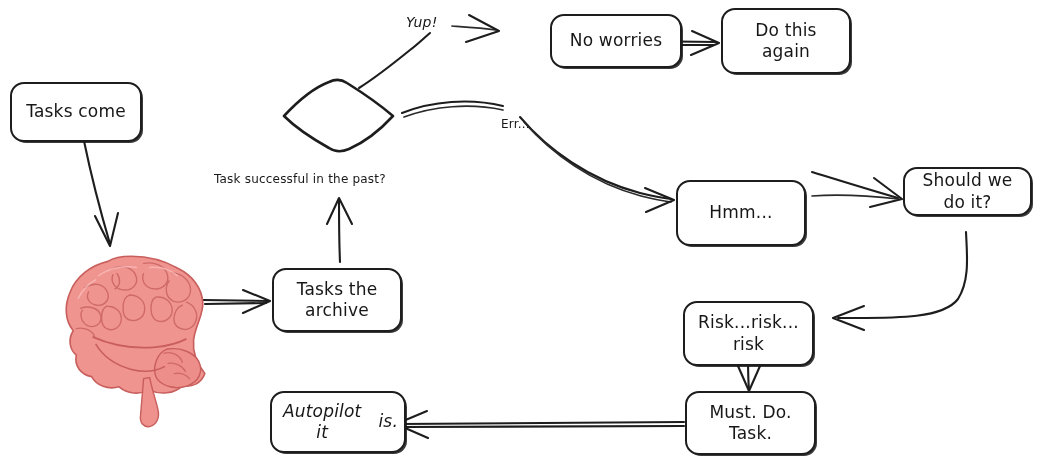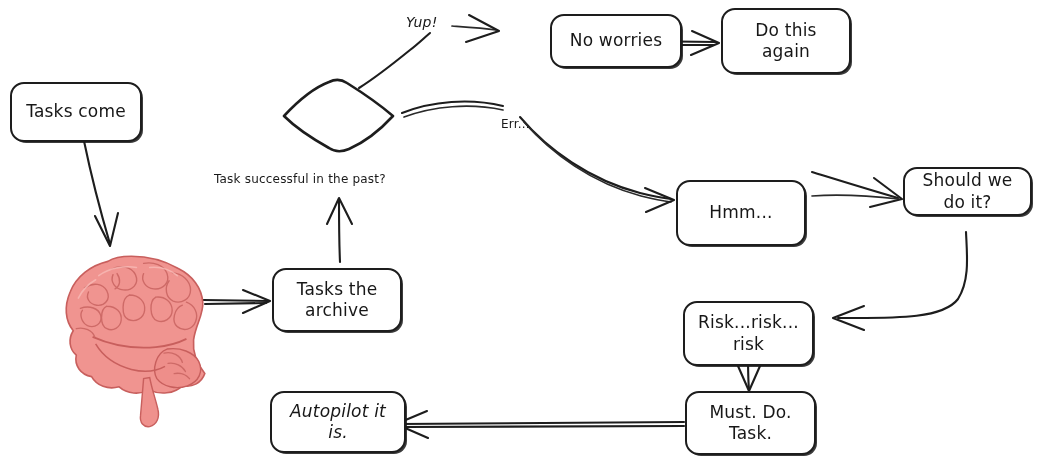--- a/index.html
+++ b/index.html
@@ -189,21 +189,21 @@
   <div class="node" style="left:683px;top:285px;width:131px;height:65px;flex-direction:column;margin-top:16px;">
     <span>Risk...risk...</span>
     <span>risk</span>
   </div>
 
   <div class="node" style="left:685px;top:391px;width:131px;height:64px;flex-direction:column;">
     <span>Must. Do.</span>
     <span>Task.</span>
   </div>
 
-  <div class="node" style="left:270px;top:391px;width:136px;height:62px;flex-direction:column;font-style:italic;">
+  <div class="node" style="left:270px;top:391px;width:136px;height:62px;flex-direction:row;font-style:italic;">
     <span>Autopilot it</span>
     <span>is.</span>
   </div>
 
   <div class="free-label" style="left:214px;top:172px;">Task successful in the past?</div>
 
   <div class="free-label italic" style="left:406px;top:14px;">Yup!</div>
 
   <div class="free-label" style="left:501px;top:117px;">Err...</div>
 

